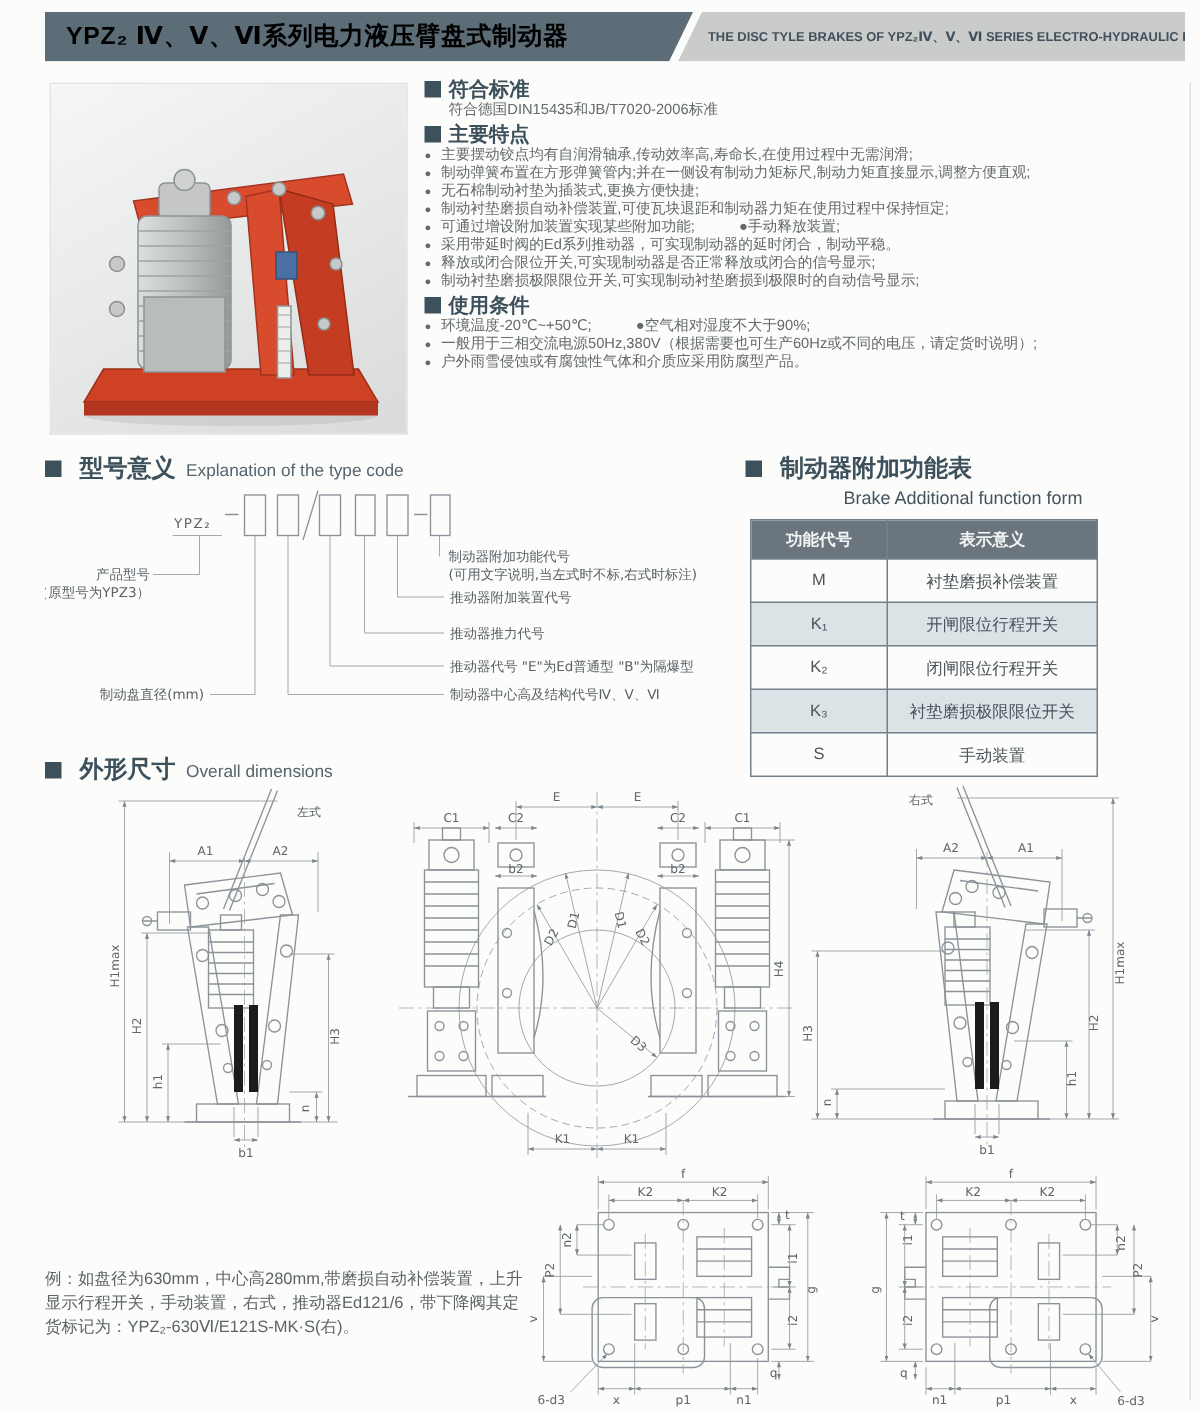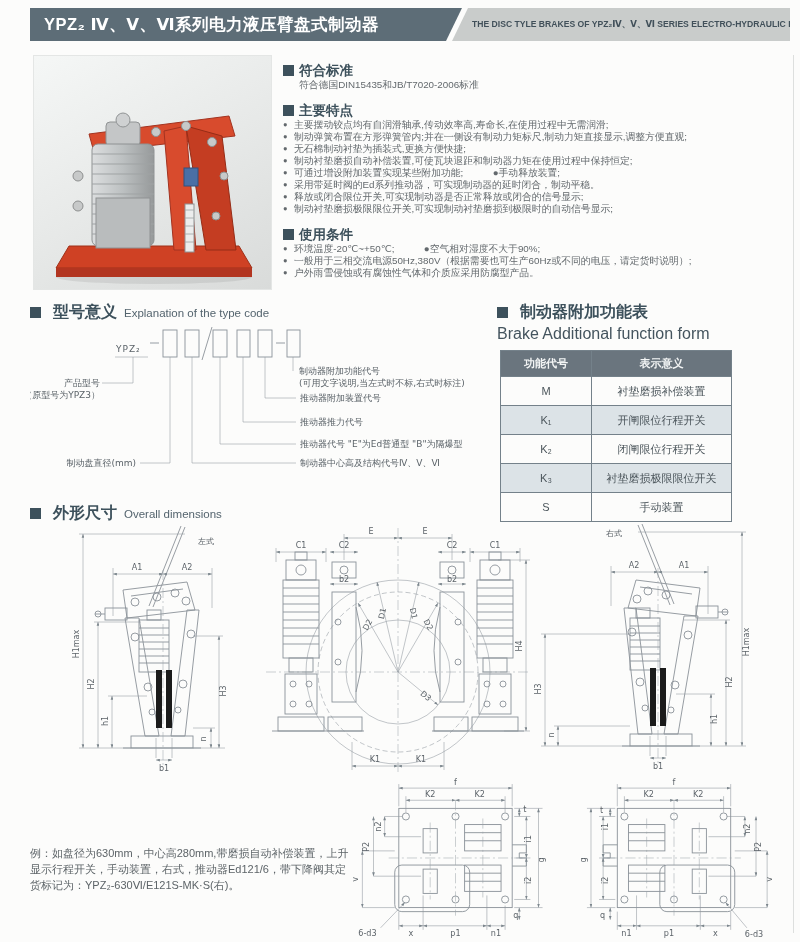--- a/index.html
+++ b/index.html
@@ -2,49 +2,49 @@
 <html><head>
 <meta charset="utf-8">
 <style>
   html,body{margin:0;padding:0;background:#fff;}
   .page{position:relative;width:800px;height:942px;background:#fcfcfb;overflow:hidden;
         font-family:"Liberation Sans","DejaVu Sans",sans-serif;}
   .edge{position:absolute;left:793px;top:55px;width:1px;height:878px;background:#dddfde;}
 
   
   .hdr-left{position:absolute;left:30px;top:8px;width:432px;height:33px;background:#5d6d77;
-    color:#ffffff;font-weight:bold;font-size:16.5px;line-height:33px;padding-left:14px;box-sizing:border-box;
+    color:#000000;font-weight:bold;font-size:16.5px;line-height:33px;padding-left:14px;box-sizing:border-box;
     clip-path:polygon(0 0,100% 0,calc(100% - 16px) 100%,0 100%);letter-spacing:.5px;white-space:nowrap;}
   .hdr-right{position:absolute;left:452px;top:8px;width:338px;height:33px;background:#c9cccb;
     color:#41505a;font-weight:bold;font-size:8.6px;line-height:33px;padding-left:20px;box-sizing:border-box;
     clip-path:polygon(16px 0,100% 0,100% 100%,0 100%);white-space:nowrap;}
 
   
   .photo{position:absolute;left:33px;top:55px;width:237px;height:233px;border:1px solid #e4e6e5;
     background:linear-gradient(150deg,#f5f7f6 0%,#e6e8e7 55%,#d9dbda 100%);}
   .photo svg{display:block;width:100%;height:100%;}
 
   
   .info{position:absolute;left:283px;top:50px;width:508px;color:#63696d;font-size:9.8px;line-height:11.5px;}
-  .sec-h{color:#3d515c;font-weight:bold;font-size:13.5px;display:flex;align-items:center;margin:15px 0 2px 0;}
+  .sec-h{color:#3d515c;font-weight:bold;font-size:13.5px;display:flex;align-items:center;margin:4px 0 2px 0;}
   .sq{width:11px;height:11px;background:#3d515c;display:inline-block;margin-right:5px;flex:none;}
   .info p.body{margin:1px 0 5px 16px;}
   .info ul{list-style:none;margin:1px 0 5px 0;padding:0;}
   .info li{padding-left:11px;position:relative;margin-bottom:.5px;}
   .info li::before{content:"●";position:absolute;left:0;top:0;font-size:7.5px;}
 
   
   .h2{position:absolute;display:flex;align-items:baseline;gap:7px;color:#3d515c;white-space:nowrap;}
   .h2 .sq{position:relative;top:1px;}
   .h2 .zh{font-size:16px;font-weight:bold;}
   .h2 .en{font-size:11.5px;color:#54646e;}
 
   
   .tblwrap{position:absolute;left:497px;top:302px;width:290px;}
-  .tbl-en{color:#44545e;font-size:16px;margin:2px 0 7px 0;}
+  .tbl-en{color:#44545e;font-size:12px;margin:2px 0 7px 0;text-align:center;}
   .ftable{border-collapse:collapse;width:232px;font-size:11px;color:#4b555b;margin-left:3px;}
   .ftable th{background:#6a757e;color:#f3f5f5;font-weight:bold;height:23px;font-size:11px;}
   .ftable td{height:26px;text-align:center;}
   .ftable th,.ftable td{border:1px solid #74818a;}
   .ftable tbody tr:nth-of-type(even){background:#dce3e7;}
 
   
   .dwg{position:absolute;}
   svg text{font-family:"DejaVu Sans",sans-serif;font-size:8px;fill:#5d646a;}
   svg .s{stroke:#8b9299;fill:none;stroke-width:.9;}

